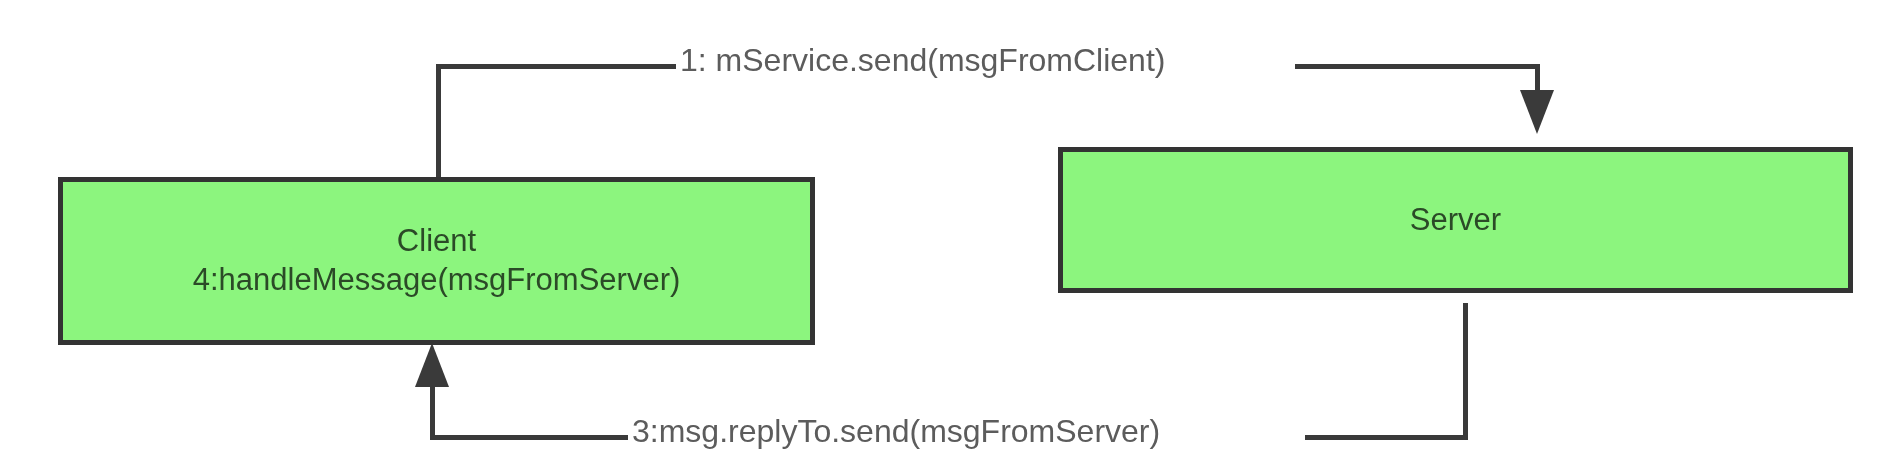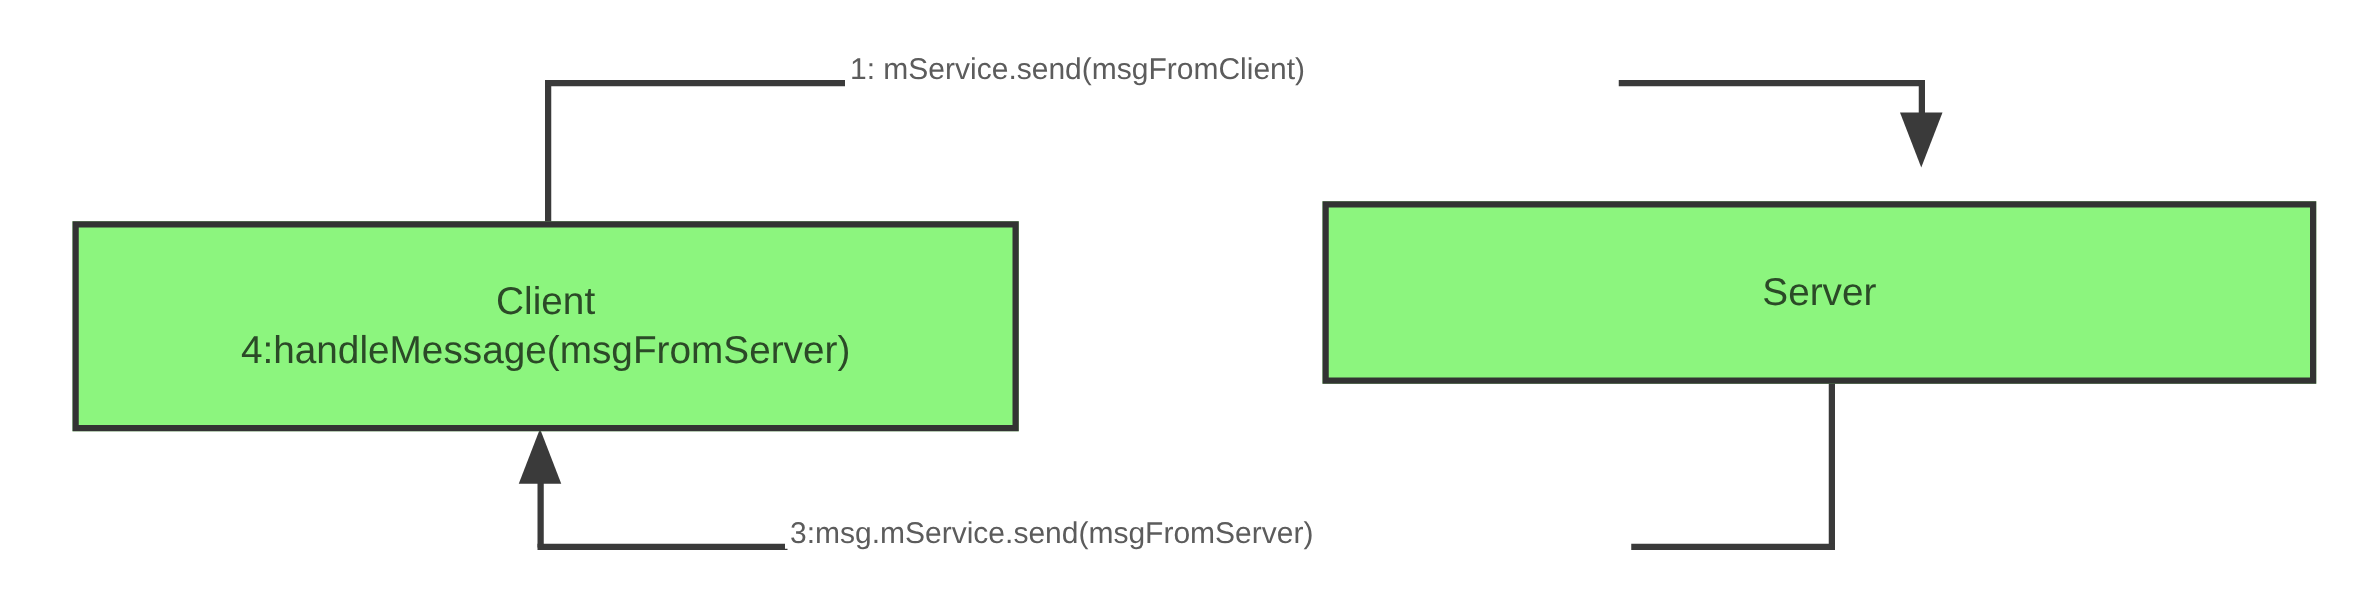--- a/index.html
+++ b/index.html
@@ -43,34 +43,34 @@
     white-space: nowrap;
   }
   #client-box {
     left: 58px;
     top: 177px;
     width: 757px;
     height: 168px;
   }
   #server-box {
     left: 1058px;
-    top: 161px;
+    top: 147px;
     width: 795px;
     height: 146px;
   }
   .seg {
     position: absolute;
     background: #3a3a3a;
     z-index: 2;
   }
   .seg-h { height: 5px; }
   .seg-v { width: 5px; }
   .edge-label {
     position: absolute;
-    font-size: 24px;
+    font-size: 32px;
     color: #5c5c5c;
     white-space: nowrap;
     background: #ffffff;
     padding: 0 4px;
     z-index: 4;
     line-height: 1;
   }
   .arrowhead {
     position: absolute;
     width: 0;
@@ -113,15 +113,15 @@
   </div>
 
   <div class="seg seg-v" style="left:1463px; top:303px; height:137px;"></div>
 
   <div class="seg seg-h" style="left:1305px; top:435px; width:163px;"></div>
 
   <div class="seg seg-h" style="left:430px; top:435px; width:200px;"></div>
 
   <div class="seg seg-v" style="left:430px; top:368px; height:70px;"></div>
   <div class="arrowhead arrow-up" style="left:415px; top:343px;"></div>
-  <div class="edge-label" style="left:628px; top:415px;">3:msg.mService.send(msgFromServer)</div>
+  <div class="edge-label" style="left:628px; top:415px;">3:msg.replyTo.send(msgFromServer)</div>
 
 </div>
 
 </body></html>

